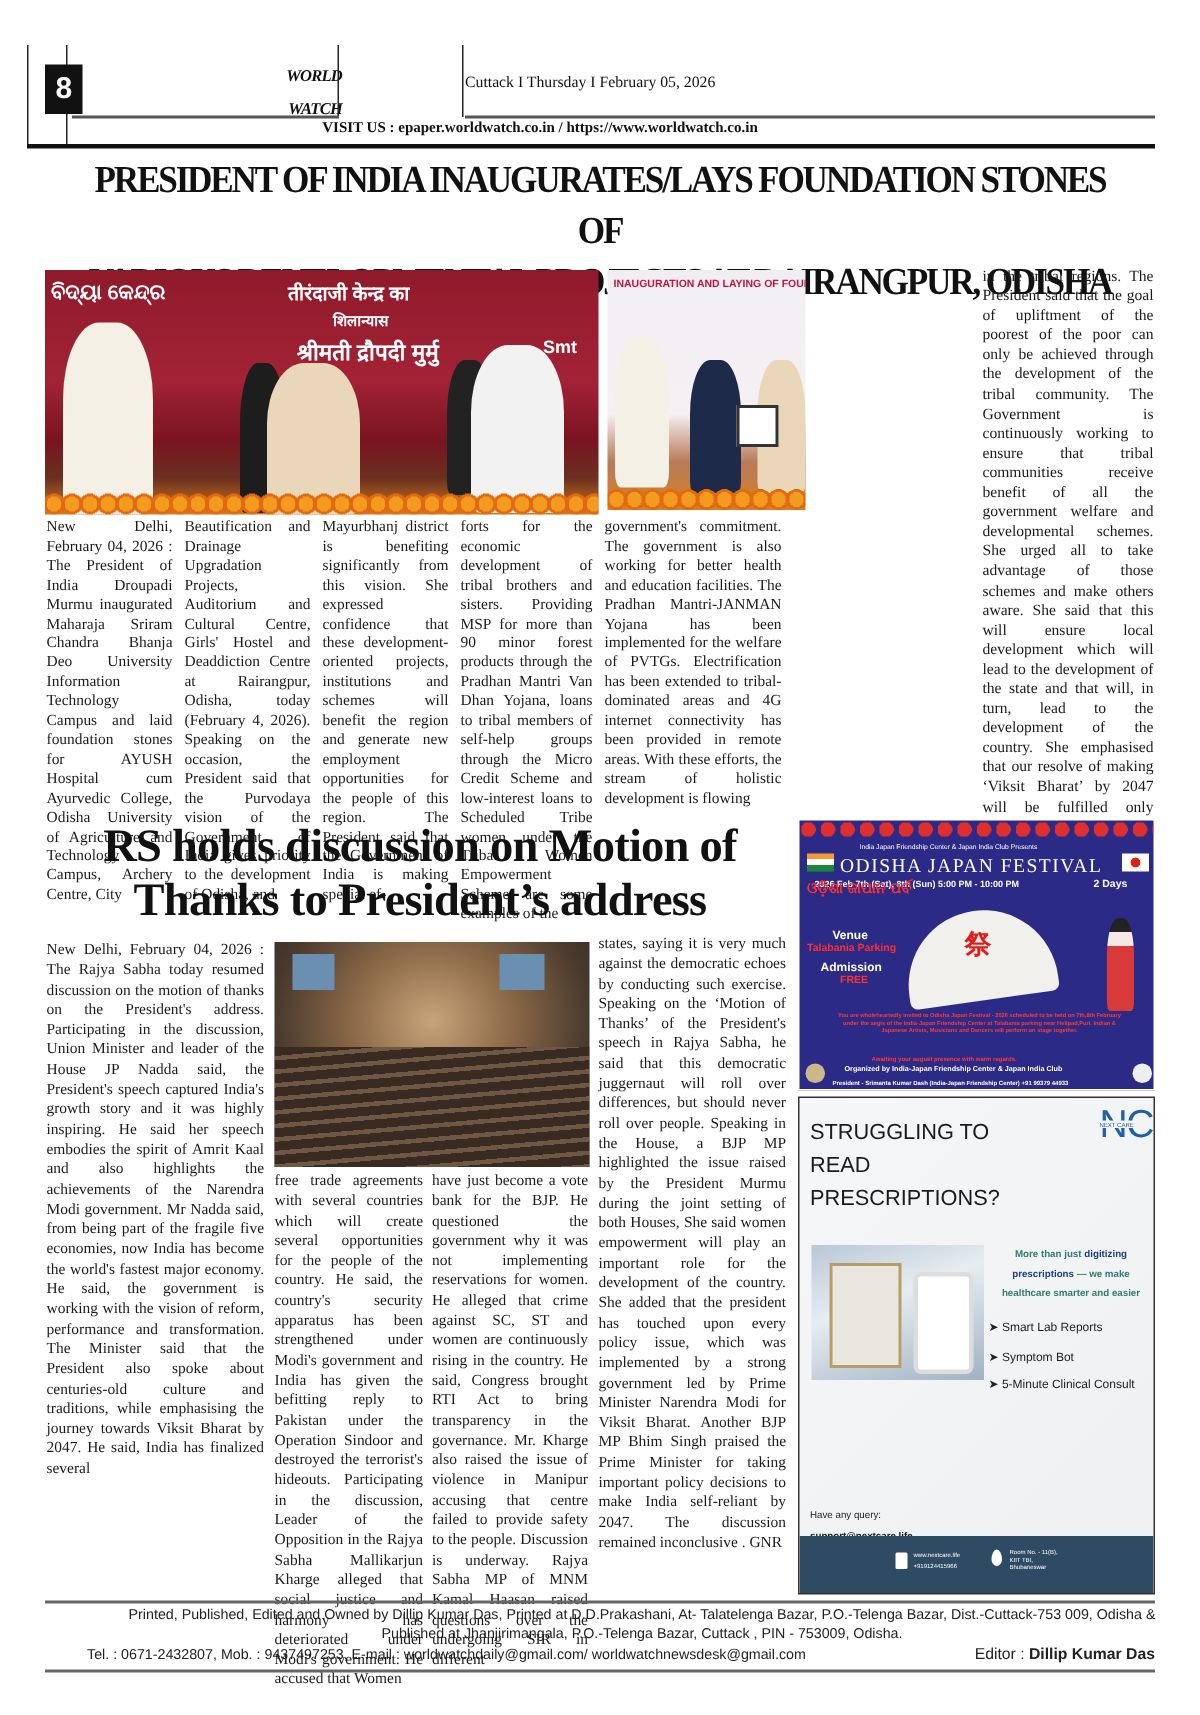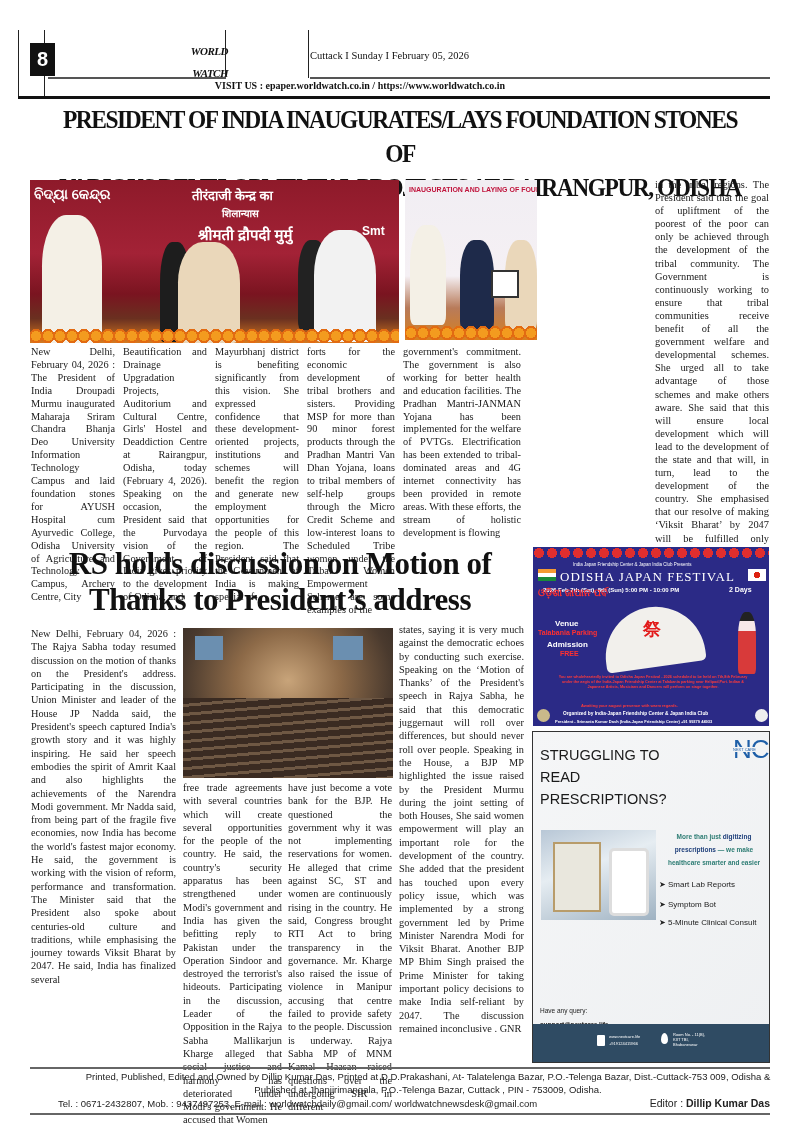--- a/index.html
+++ b/index.html
@@ -61,21 +61,21 @@
 </style>
 </head>
 <body>
 
 <div class="hdr-vline" style="left:18px; top:30px; height:68px;"></div>
 <div class="hdr-vline" style="left:44px; top:30px; height:68px;"></div>
 <div class="page-num">8</div>
 <div class="logo" style="left:160px; width:68px; font-size:11px;">WORLD WATCH</div>
 <div class="hdr-vline" style="left:225px; top:30px; height:48px;"></div>
 <div class="hdr-vline" style="left:308px; top:30px; height:48px;"></div>
-<div class="dateline">Cuttack I Sunday I February 05,  2026</div>
+<div class="dateline">Cuttack I Thursday I February 05,  2026</div>
 <div class="hdr-hline" style="left:48px; top:77px; width:178px;"></div>
 <div class="hdr-hline" style="left:310px; top:77px; width:460px;"></div>
 <div class="visit">VISIT US : epaper.worldwatch.co.in / https://www.worldwatch.co.in</div>
 <div class="top-rule"></div>
 
 <div class="headline1">
   <div>PRESIDENT OF INDIA INAUGURATES/LAYS FOUNDATION STONES OF</div>
   <div>VARIOUS DEVELOPMENTAL PROJECTS AT RAIRANGPUR, ODISHA</div>
 </div>
 

